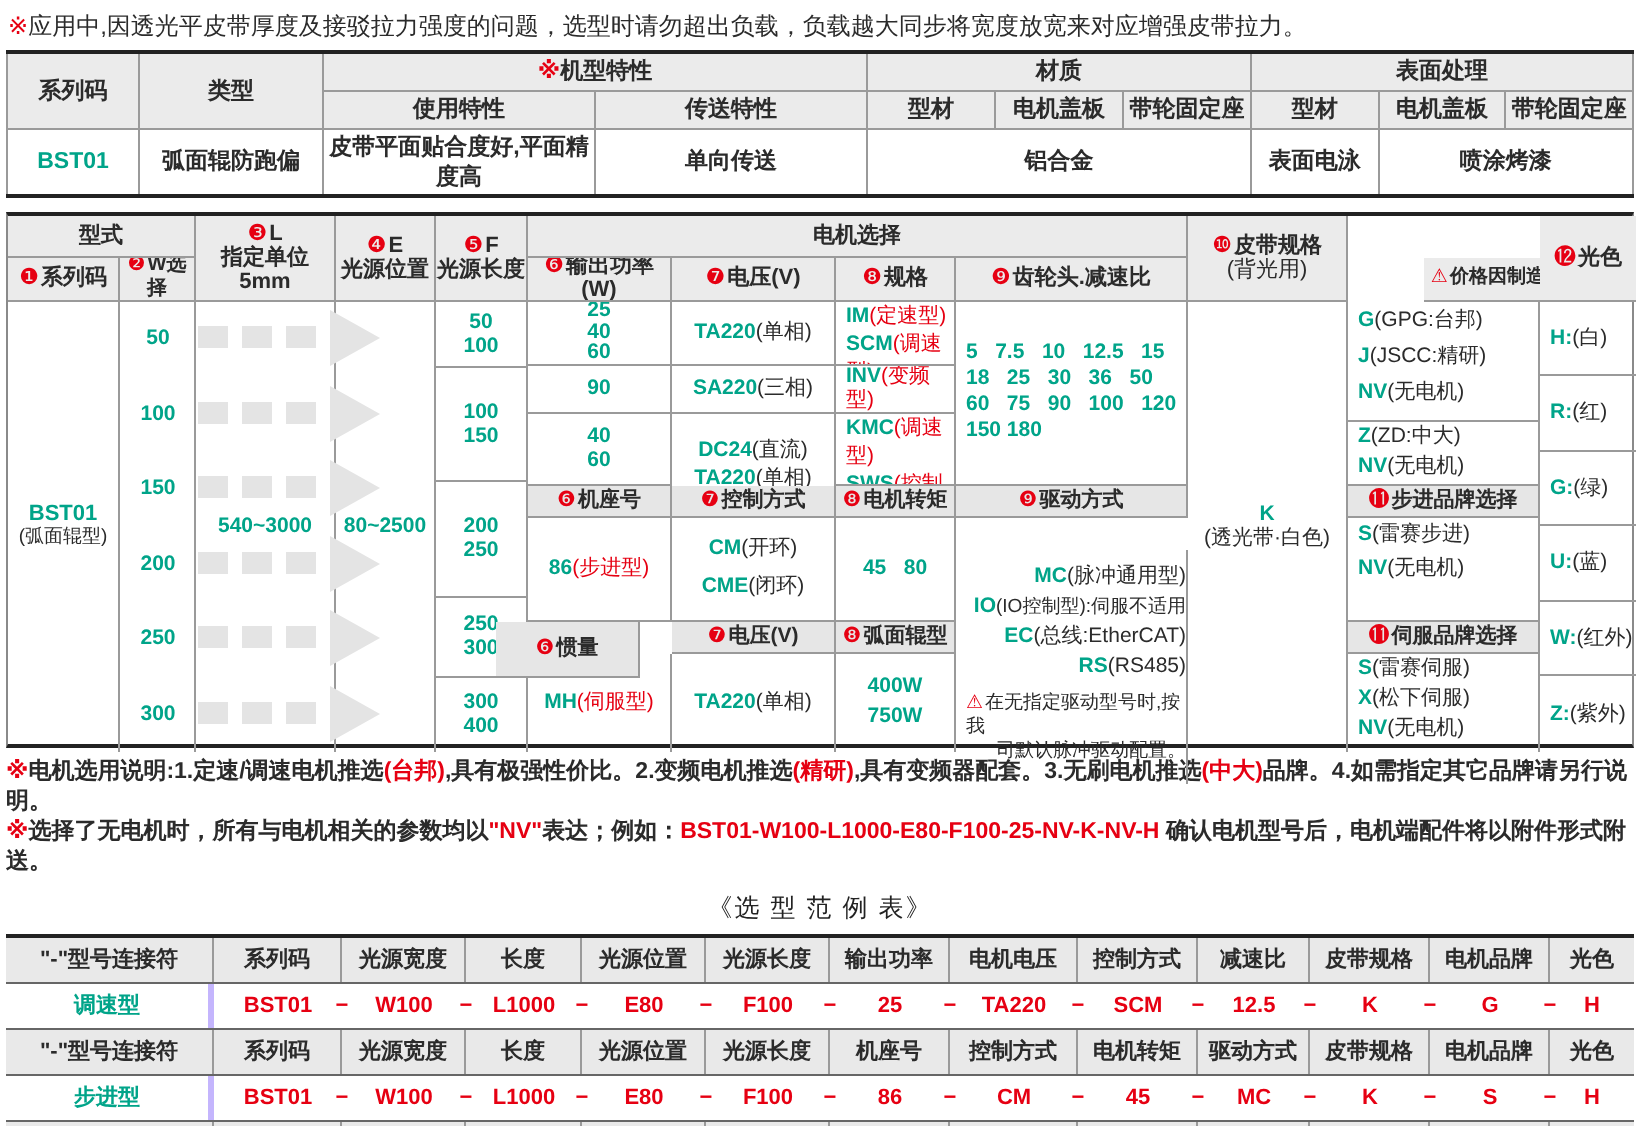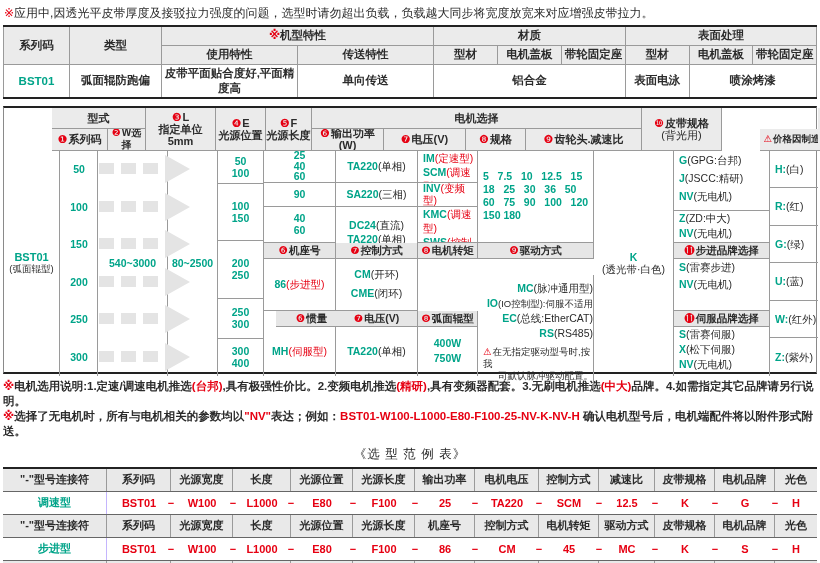--- a/index.html
+++ b/index.html
@@ -22,21 +22,21 @@
   table.spec th { background:#EBEBEB; height:19px; }
   table.spec td { height:27px; background:#fff; }
   table.spec .series { color:#00A489; }
 
   
   .main-wrap { position:relative; width:814px; height:268px; margin-top:7px;
     border:1px solid #8a8a8a; border-top:2px solid #222; border-bottom:2px solid #222; background:#fff; }
   .cell { position:absolute; border-right:1px solid #9a9a9a; border-bottom:1px solid #9a9a9a;
     display:flex; align-items:center; justify-content:center; text-align:center;
     font-size:10.5px; line-height:12px; overflow:hidden; }
-  .hd { background:#EBEBEB; font-weight:bold; font-size:11px;margin-left:48px; }
+  .hd { background:#EBEBEB; font-weight:bold; font-size:11px; }
   .sub { background:#E6E6E6; font-weight:bold; font-size:10.5px; }
   .col-v { flex-direction:column; }
   .left-al { justify-content:flex-start; text-align:left; padding-left:5px; }
   .nbr { border-right:none; }
   .nbb { border-bottom:none; }
   .blk { color:#2b2b2b; font-weight:normal; }
   .small { font-size:9.5px; }
   .arrow { position:absolute; left:95px; width:118px; height:28px; display:flex; align-items:center; z-index:1; }
   .arrow .d { width:15px; height:11px; background:#E4E4E4; margin-right:7px; }
   .arrow .h { width:0; height:0; border-top:14px solid transparent; border-bottom:14px solid transparent; border-left:25px solid #E4E4E4; }
@@ -51,21 +51,21 @@
   
   .ex-title { text-align:center; font-size:12.5px; margin:7px 0 4px 0; color:#222; font-weight:normal; letter-spacing:1px; }
   .ex-table { width:814px; border-top:2px solid #222; border-bottom:2px solid #222; }
   .ex-row { display:grid; grid-template-columns:104px 64px 62px 58px 62px 62px 60px 64px 60px 56px 60px 60px 1fr;
     height:23px; border-bottom:1px solid #666; }
   .ex-row:last-child { border-bottom:none; }
   .ex-cell { display:flex; align-items:center; justify-content:center; font-size:11px; position:relative; }
   .ex-h .ex-cell { background:#E9E9E9; font-weight:bold; border-right:1px solid #9a9a9a; }
   .ex-h .ex-cell:last-child { border-right:none; }
   .ex-d .ex-cell { color:#E60012; font-weight:bold; }
-  .ex-d .ex-label { color:#00A489; border-right:1px solid #c4b5fd; }
+  .ex-d .ex-label { color:#00A489; border-right:3px solid #c4b5fd; }
   .ex-dash { position:absolute; right:0; transform:translateX(50%); color:#E60012; font-weight:bold; z-index:2; }
 </style>
 </head>
 <body>
 
 <div class="page">
 
   <div class="top-note">
     <span class="red">※</span><span>应用中,因透光平皮带厚度及接驳拉力强度的问题，选型时请勿超出负载，负载越大同步将宽度放宽来对应增强皮带拉力。</span>
   </div>
@@ -231,21 +231,21 @@
     <div class="cell col-v teal" style="left:260px;top:99px;width:72px;height:36px;line-height:12px">
         <span>40</span>
         <span>60</span>
       </div>
     <div class="cell sub" style="left:260px;top:135px;width:72px;height:16px">
         <span><span class="num">❻</span><span>机座号</span></span>
       </div>
     <div class="cell" style="left:260px;top:151px;width:72px;height:52px">
         <span><span class="teal">86</span><span class="red">(步进型)</span></span>
       </div>
-    <div class="cell sub" style="left:272px;top:203px;width:72px;height:16px">
+    <div class="cell sub" style="left:244px;top:203px;width:72px;height:28px">
         <span><span class="num">❻</span><span>惯量</span></span>
       </div>
     <div class="cell nbb" style="left:260px;top:219px;width:72px;height:49px">
         <span><span class="teal">MH</span><span class="red">(伺服型)</span></span>
       </div>
 
     <div class="cell" style="left:332px;top:43px;width:82px;height:32px">
         <span><span class="teal">TA220</span><span class="blk">(单相)</span></span>
       </div>
     <div class="cell" style="left:332px;top:75px;width:82px;height:24px">
@@ -276,20 +276,21 @@
     <div class="cell left-al" style="left:414px;top:75px;width:60px;height:24px">
         <span><span class="teal">INV</span><span class="red">(变频型)</span></span>
       </div>
     <div class="cell col-v left-al" style="left:414px;top:99px;width:60px;height:36px;line-height:14px;align-items:flex-start">
       <span><span class="teal">KMC</span><span class="red">(调速型)</span></span>
       <span><span class="teal">SWS</span><span class="red">(控制型)</span></span>
     </div>
     <div class="cell sub" style="left:414px;top:135px;width:60px;height:16px">
         <span><span class="num">❽</span><span>电机转矩</span></span>
       </div>
+    <div class="cell teal" style="left:414px;top:151px;width:60px;height:52px;white-space:pre">45   80</div>
     <div class="cell sub" style="left:414px;top:203px;width:60px;height:16px">
         <span><span class="num">❽</span><span>弧面辊型</span></span>
       </div>
     <div class="cell col-v teal nbb" style="left:414px;top:219px;width:60px;height:49px;line-height:15px">
         <span>400W</span>
         <span>750W</span>
       </div>
 
     <div class="cell col-v teal left-al" style="left:474px;top:43px;width:116px;height:92px;align-items:flex-start;justify-content:center">
       <span class="gear-line">5   7.5   10   12.5   15</span>

